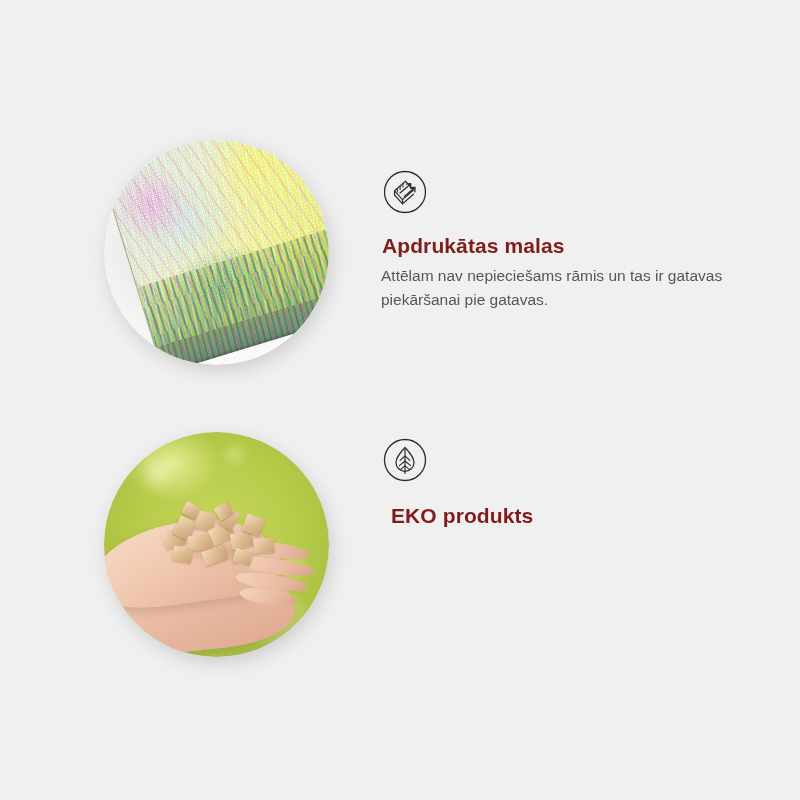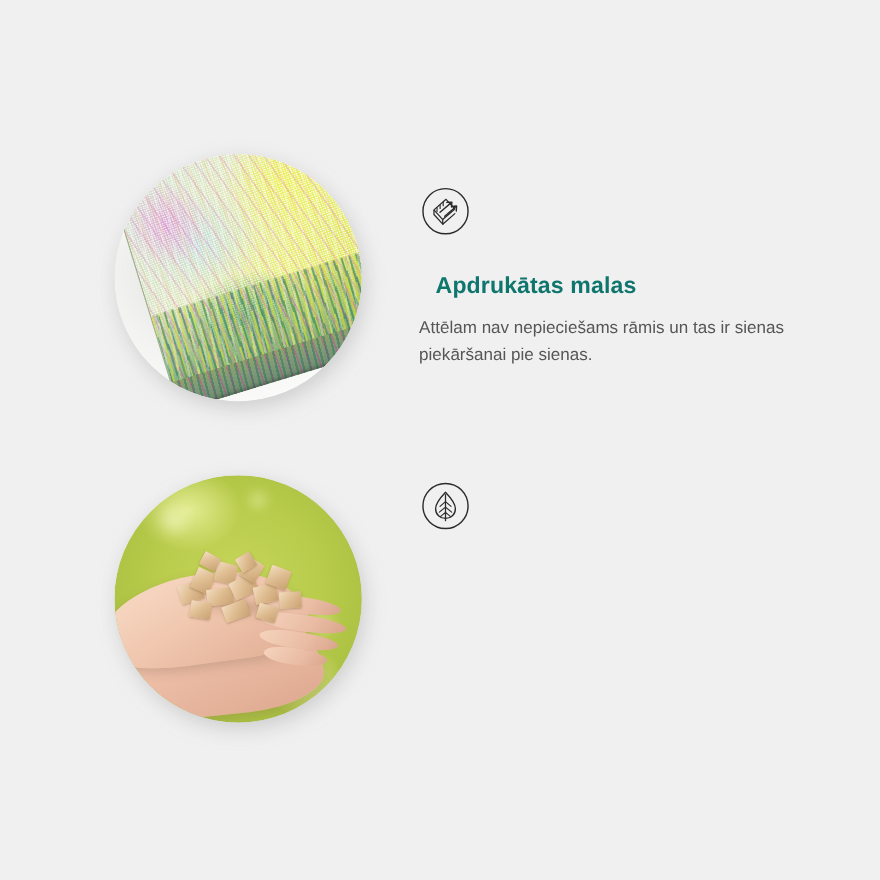--- a/index.html
+++ b/index.html
@@ -235,24 +235,24 @@
     width: 44px;
     height: 44px;
   }
 
   
   .text-col {
     position: absolute;
     width: 350px;
   }
   .feature-title {
-    margin: 15px;
+    margin: 1px;
     font-size: 21px;
     font-weight: 700;
-    color: #0f766e;
+    color: #7f1d1d;
     letter-spacing: 0.1px;
     line-height: 1.2;
     white-space: nowrap;
   }
   .feature-desc {
     margin: 6px 0 0 0;
     font-size: 15.5px;
     font-weight: 400;
     color: #565656;
     line-height: 1.52;
@@ -299,21 +299,21 @@
 
         <path d="M17.0 23.0 L27.3 14.2" stroke="#2b2b2b" stroke-width="1.25" stroke-linecap="round"></path>
         <path d="M23.2 14.0 L27.8 13.7 L27.5 18.3" stroke="#2b2b2b" stroke-width="1.25" fill="none" stroke-linecap="round" stroke-linejoin="round"></path>
         <path d="M21.3 26.6 L31.6 17.8" stroke="#2b2b2b" stroke-width="1.25" stroke-linecap="round"></path>
         <path d="M27.5 17.6 L32.1 17.3 L31.8 21.9" stroke="#2b2b2b" stroke-width="1.25" fill="none" stroke-linecap="round" stroke-linejoin="round"></path>
       </svg>
     </div>
 
     <div class="text-col">
       <h3 class="feature-title">Apdrukātas malas</h3>
-      <p class="feature-desc">Attēlam nav nepieciešams rāmis un tas ir sienas piekāršanai pie sienas.</p>
+      <p class="feature-desc">Attēlam nav nepieciešams rāmis un tas ir gatavas piekāršanai pie gatavas.</p>
     </div>
   </section>
 
   <section class="feature feature-2">
 
     <div class="media-circle">
       <div class="photo-eco">
         <div class="eco-bokeh"></div>
 
         <div class="hand hand-lower"></div>
@@ -352,16 +352,17 @@
         <path d="M22 9.5 C27.6 15.4 31 20.0 31 24.4 C31 29.6 26.9 33.3 22 33.3
                  C17.1 33.3 13 29.6 13 24.4 C13 20.0 16.4 15.4 22 9.5 Z" stroke="#2b2b2b" stroke-width="1.25" fill="none" stroke-linejoin="round"></path>
         <path d="M22 11.6 L22 35.4" stroke="#2b2b2b" stroke-width="1.15" stroke-linecap="round"></path>
         <path d="M22 18.0 L17.0 22.4 M22 18.0 L27.0 22.4" stroke="#2b2b2b" stroke-width="1.05" stroke-linecap="round"></path>
         <path d="M22 23.0 L16.4 27.6 M22 23.0 L27.6 27.6" stroke="#2b2b2b" stroke-width="1.05" stroke-linecap="round"></path>
         <path d="M22 27.8 L17.6 31.4 M22 27.8 L26.4 31.4" stroke="#2b2b2b" stroke-width="1.05" stroke-linecap="round"></path>
       </svg>
     </div>
 
     <div class="text-col">
+      <h3 class="feature-title">EKO produkts</h3>
     </div>
   </section>
 
 </div>
 
 </body></html>

